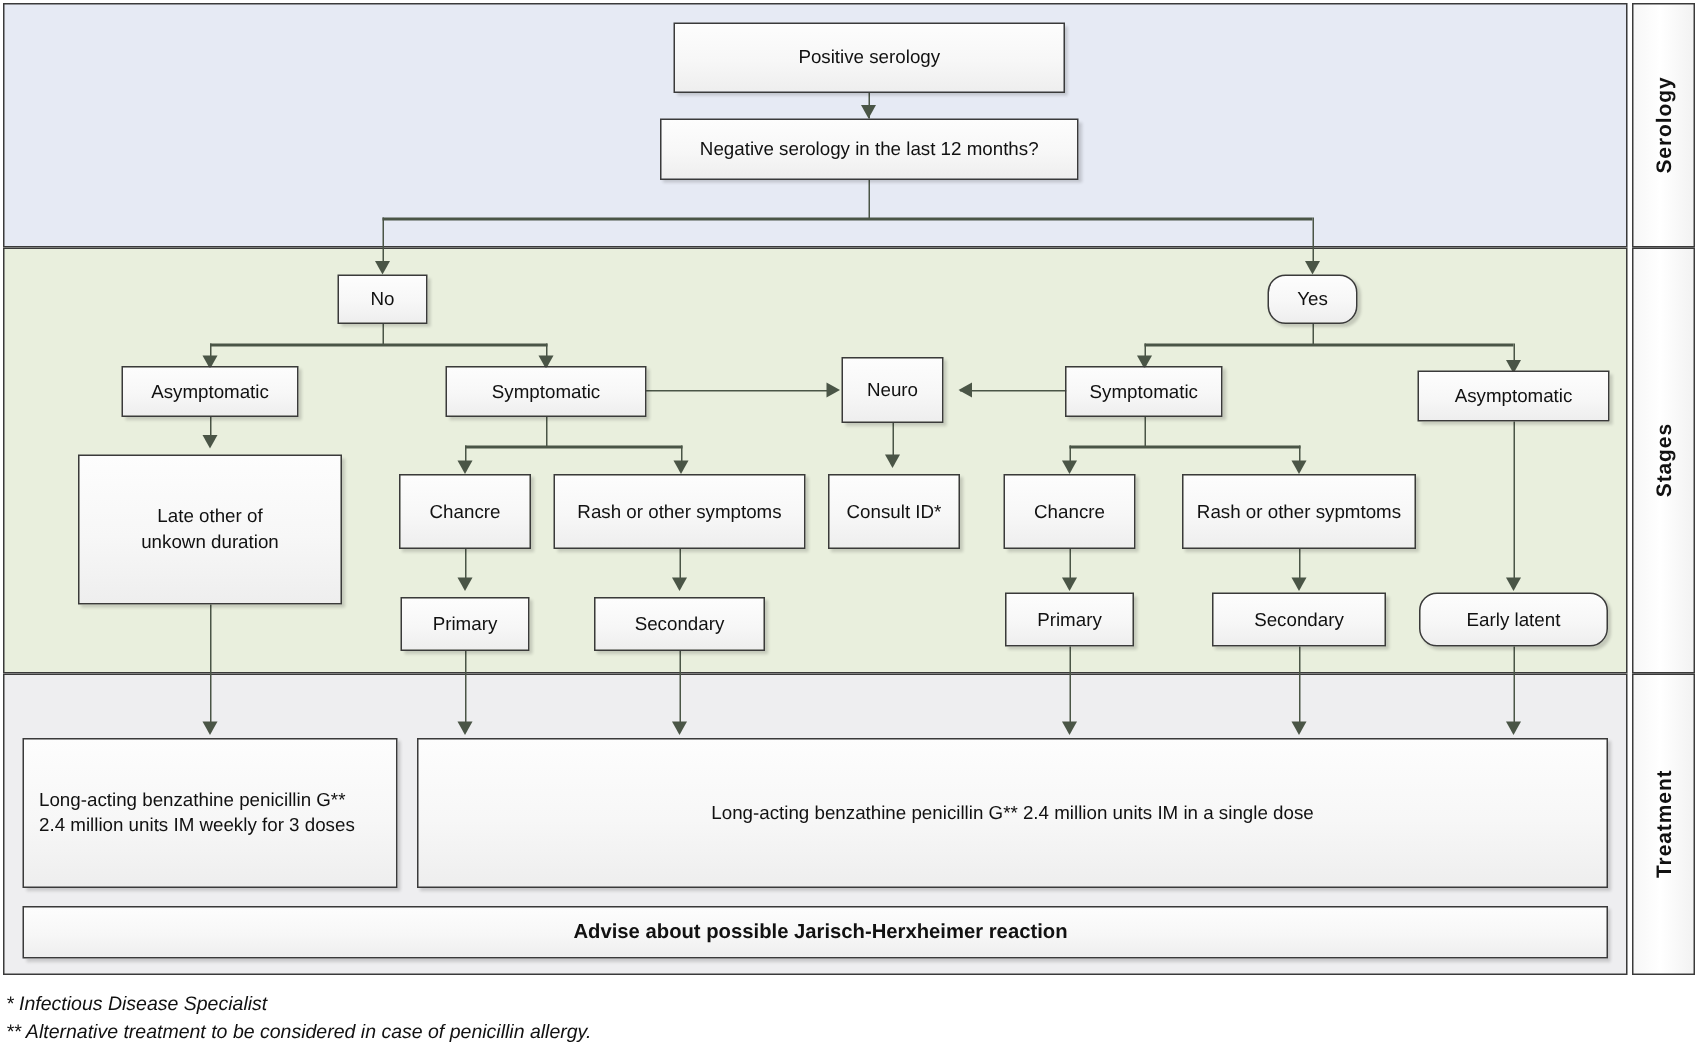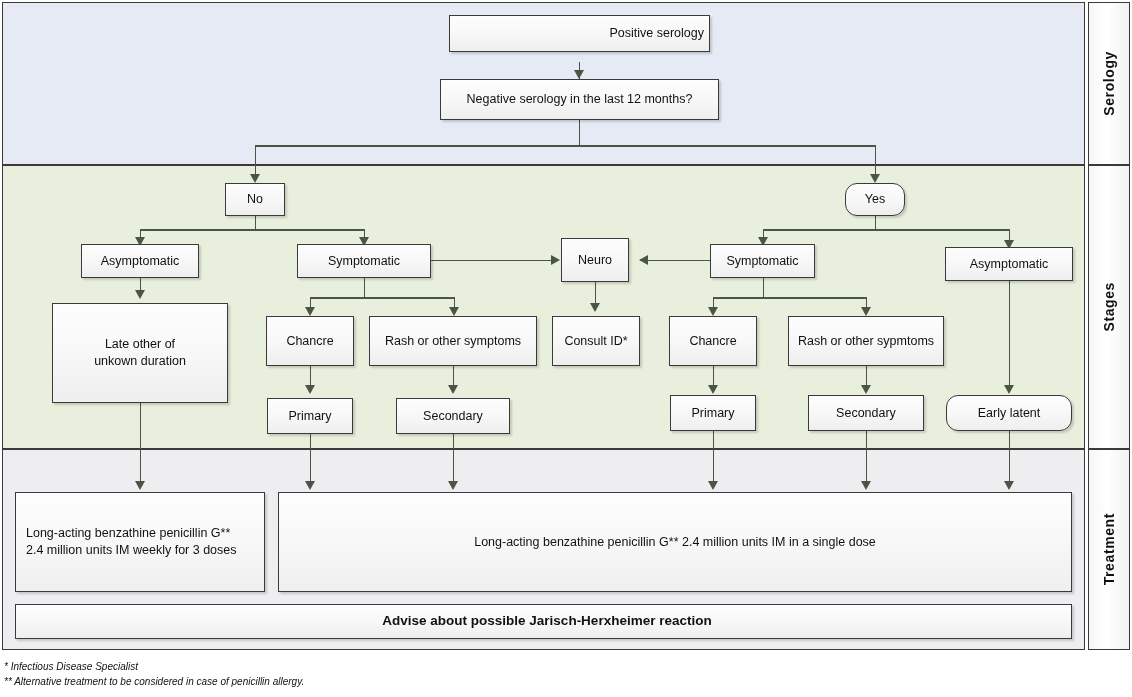--- a/index.html
+++ b/index.html
@@ -108,21 +108,21 @@
     border-bottom: 5.5px solid transparent;
     border-right: 9px solid #4a5546;
   }
 
   
   .footnotes {
     position: absolute;
     left: 4px;
     top: 660px;
     font-style: italic;
-    font-size: 10px;
+    font-size: 13px;
     color: #111;
     line-height: 1.45;
   }
 </style>
 </head>
 <body>
 
 <div id="canvas">
 
   <div class="band band-serology"></div>
@@ -215,21 +215,21 @@
 
   <div class="ln v" style="left:712.5px; top:431px; height:54px;"></div>
   <div class="arrow-d" style="left:708px; top:481px;"></div>
 
   <div class="ln v" style="left:865.5px; top:431px; height:54px;"></div>
   <div class="arrow-d" style="left:861px; top:481px;"></div>
 
   <div class="ln v" style="left:1008.5px; top:431px; height:54px;"></div>
   <div class="arrow-d" style="left:1004px; top:481px;"></div>
 
-  <div class="node" style="left:449px; top:15px; width:261px; height:37px;justify-content:flex-end;">
+  <div class="node" style="left:449px; top:15px; width:261px; height:47px;">
     <span>Positive serology</span>
   </div>
 
   <div class="node" style="left:440px; top:79px; width:279px; height:41px;">
     <span>Negative serology in the last 12 months?</span>
   </div>
 
   <div class="node" style="left:225px; top:183px; width:60px; height:33px;">
     <span>No</span>
   </div>

